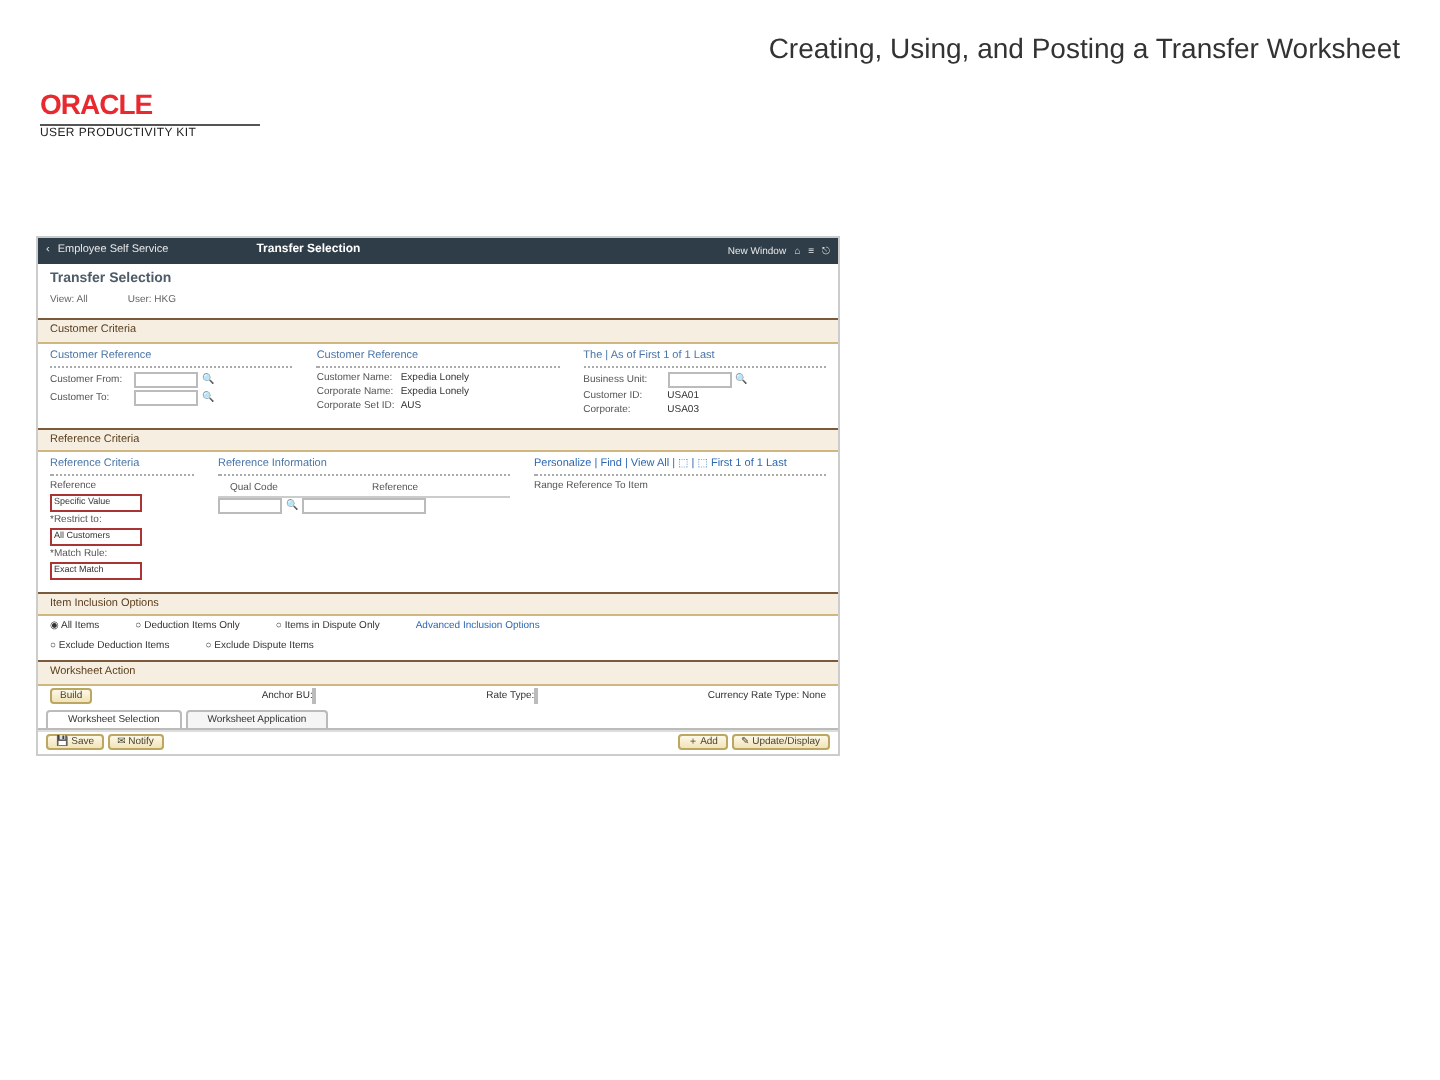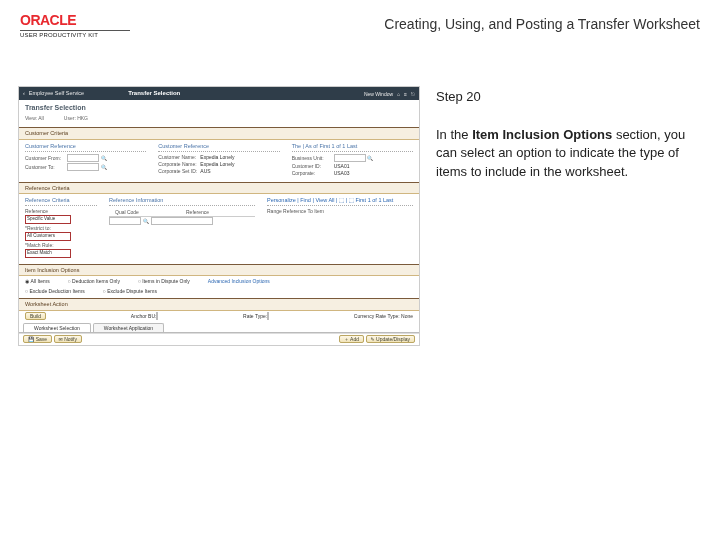--- a/index.html
+++ b/index.html
@@ -19,20 +19,21 @@
     padding: 12px 20px 8px 20px;
   }
   .logo-block {
     width: 110px;
   }
   .logo-oracle {
     font-weight: bold;
     color: #e8292f;
     font-size: 14px;
     letter-spacing: -0.5px;
+    margin-top: 32px;
   }
   .logo-sub {
     font-size: 6px;
     color: #222;
     border-top: 1px solid #555;
     padding-top: 1px;
     margin-top: 2px;
     letter-spacing: 0.2px;
   }
   .page-title {
@@ -367,19 +368,13 @@
         <span class="ss-btn"><span>💾 </span><span>Save</span></span>
         <span class="ss-btn"><span>✉ </span><span>Notify</span></span>
       </div>
       <div>
         <span class="ss-btn"><span>＋ </span><span>Add</span></span>
         <span class="ss-btn"><span>✎ </span><span>Update/Display</span></span>
       </div>
     </div>
   </div>
 
-  <div class="info-pane">
-    <div class="step-label">Step 20</div>
-    <div class="instruction">
-      <span>In the </span><b>Item Inclusion Options</b><span> section, you can select an option to indicate the type of items to include in the worksheet.</span>
-    </div>
-  </div>
 </div>
 
 </body></html>

